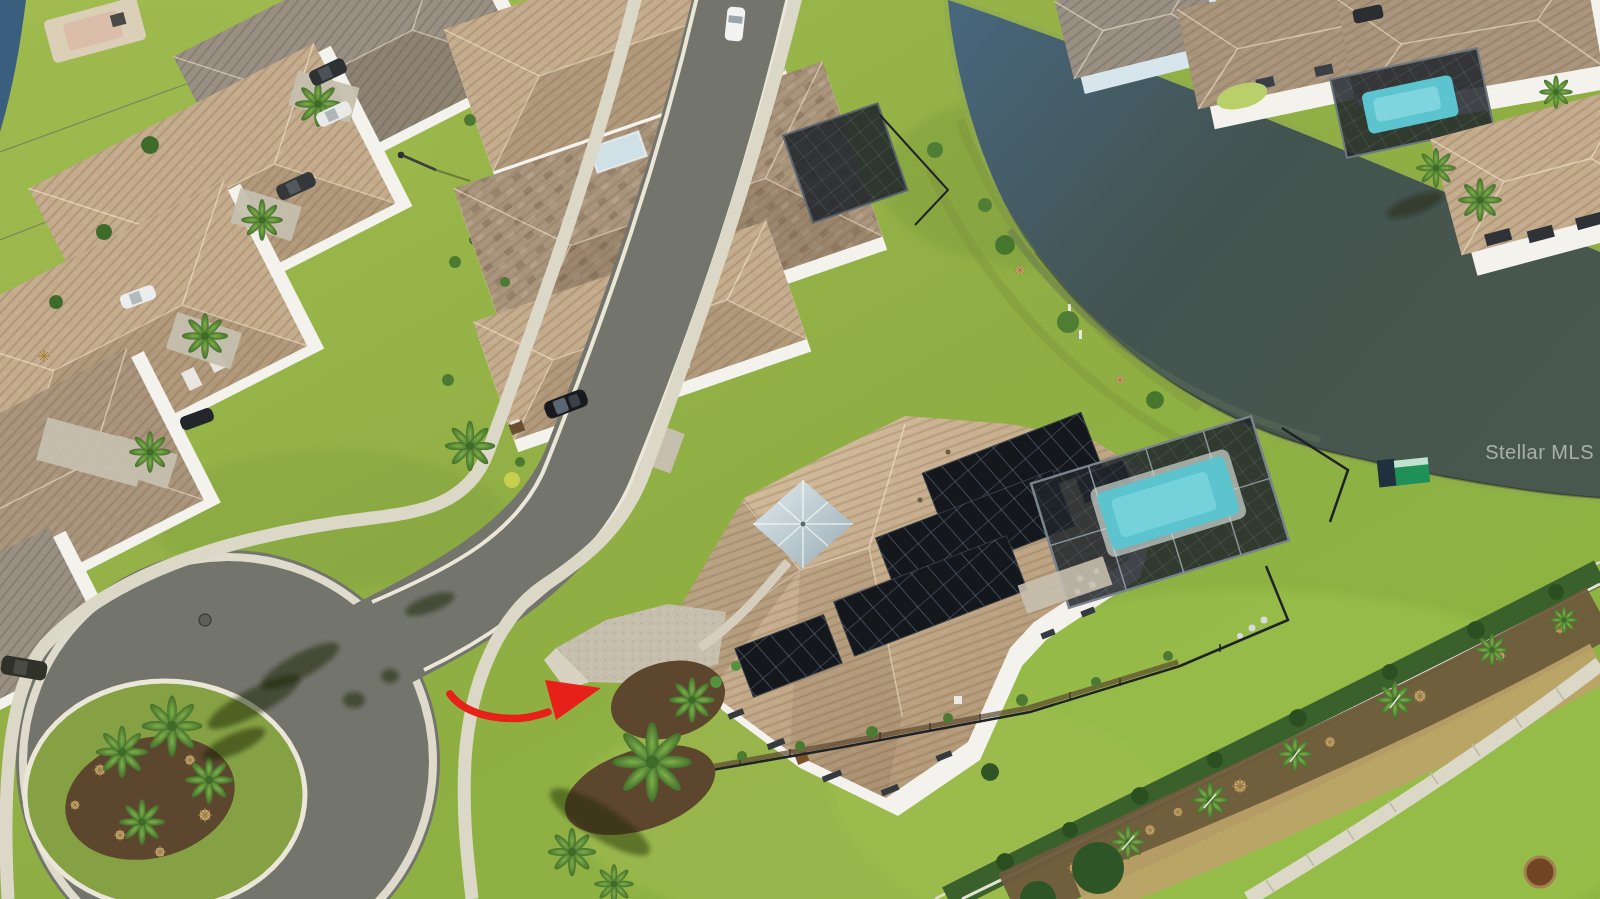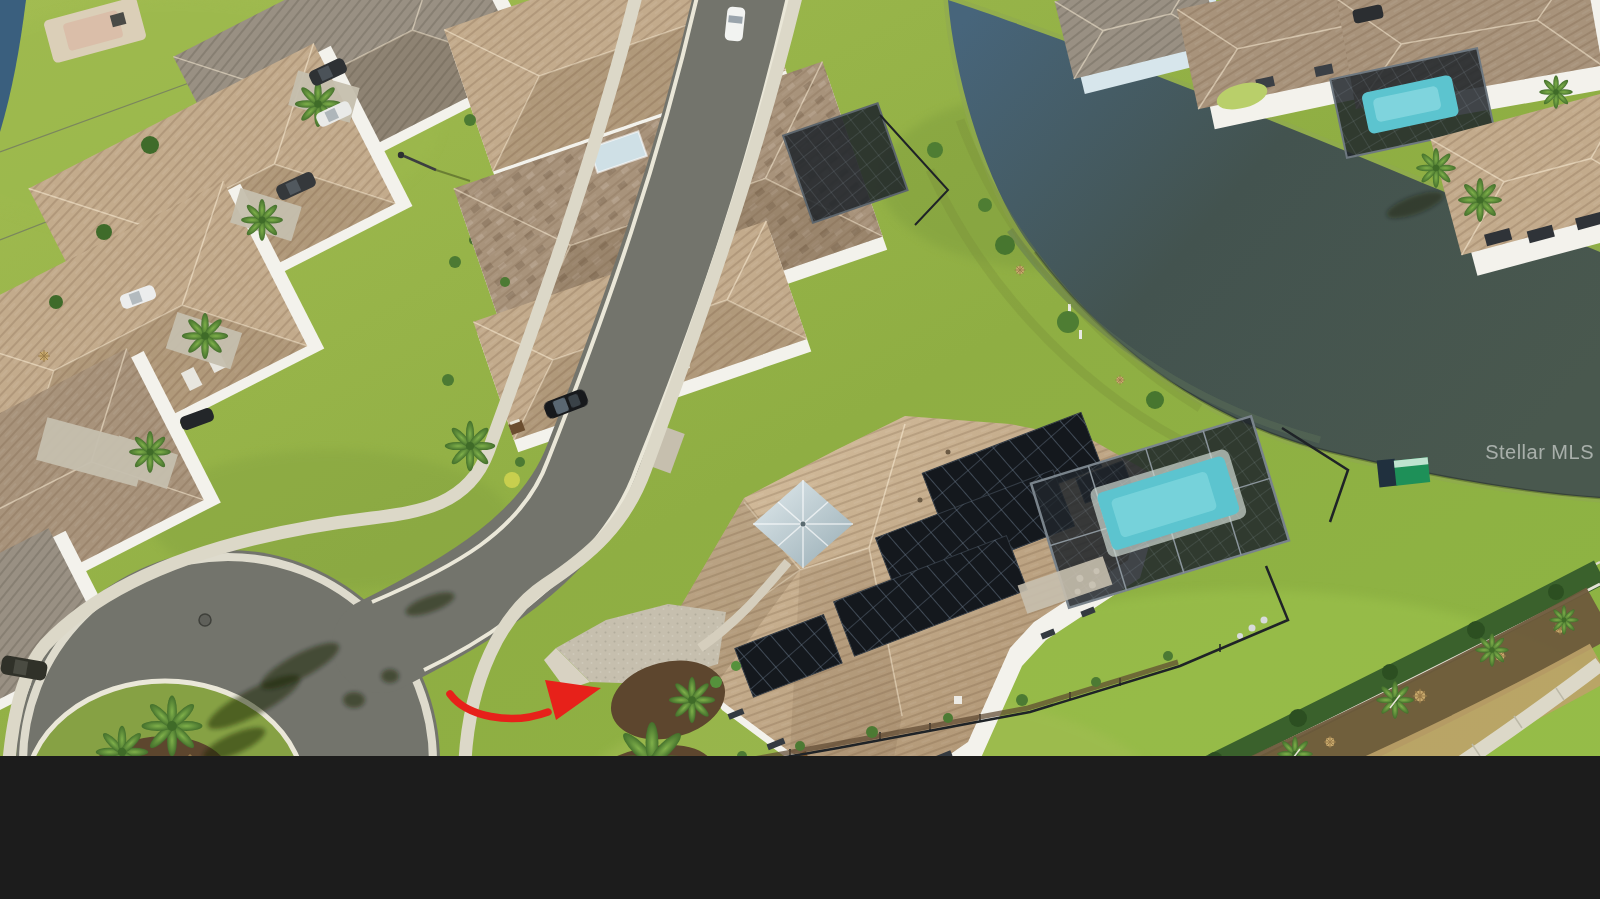--- a/index.html
+++ b/index.html
@@ -1,16 +1,16 @@
 <!DOCTYPE html>
 <html style="--grass: #8fae43; --grassLight: #a9c258; --pond: #44524c; --pondBlue: #47657b; --asphalt: #73746c; --curb: #eae7d8; --sidewalk: #dcd8c8; --roofTan: #c3ab8c; --roofBrown: #a8937b; --roofGray: #999083; --wall: #f3f2ec; --solar: #14181d; --metalRoof: #c2d0d5; --pool: #5cc4cf; --screen: #20262b; --fence: #1f2327; --mulch: #5d462e; --hedge: #3a612c; --dryGrass: #bda269; --palm: #5f8f3a; --paver: #c6bfae; --sand: #dbcfb8; --arrow: #e7211a;"><head>
 <meta charset="utf-8">
 <style>
   html,body{margin:0;padding:0;background:#1c1c1c;}
-  .stage{position:relative;width:1600px;height:756px;overflow:hidden;
+  .stage{position:relative;width:1600px;height:899px;overflow:hidden;
          font-family:"Liberation Sans",sans-serif;background:var(--grass,#8fae43);}
   svg{display:block;width:1600px;height:899px;}
   .asph{fill:var(--asphalt);}
   .curb{stroke:var(--curb);fill:none;}
   .walk{stroke:var(--sidewalk);fill:none;}
   .wallc{fill:var(--wall);}
   .rooftan{fill:var(--roofTan);}
   .roofbrown{fill:var(--roofBrown);}
   .roofgray{fill:var(--roofGray);}
   .solarc{fill:var(--solar);}

